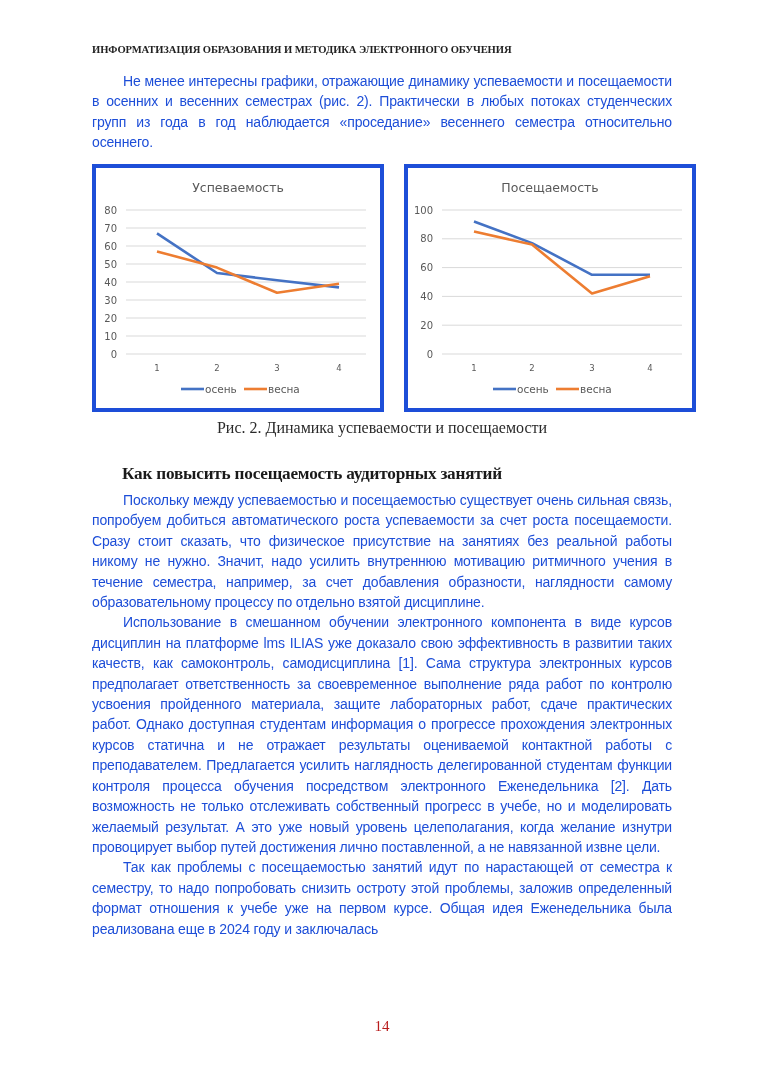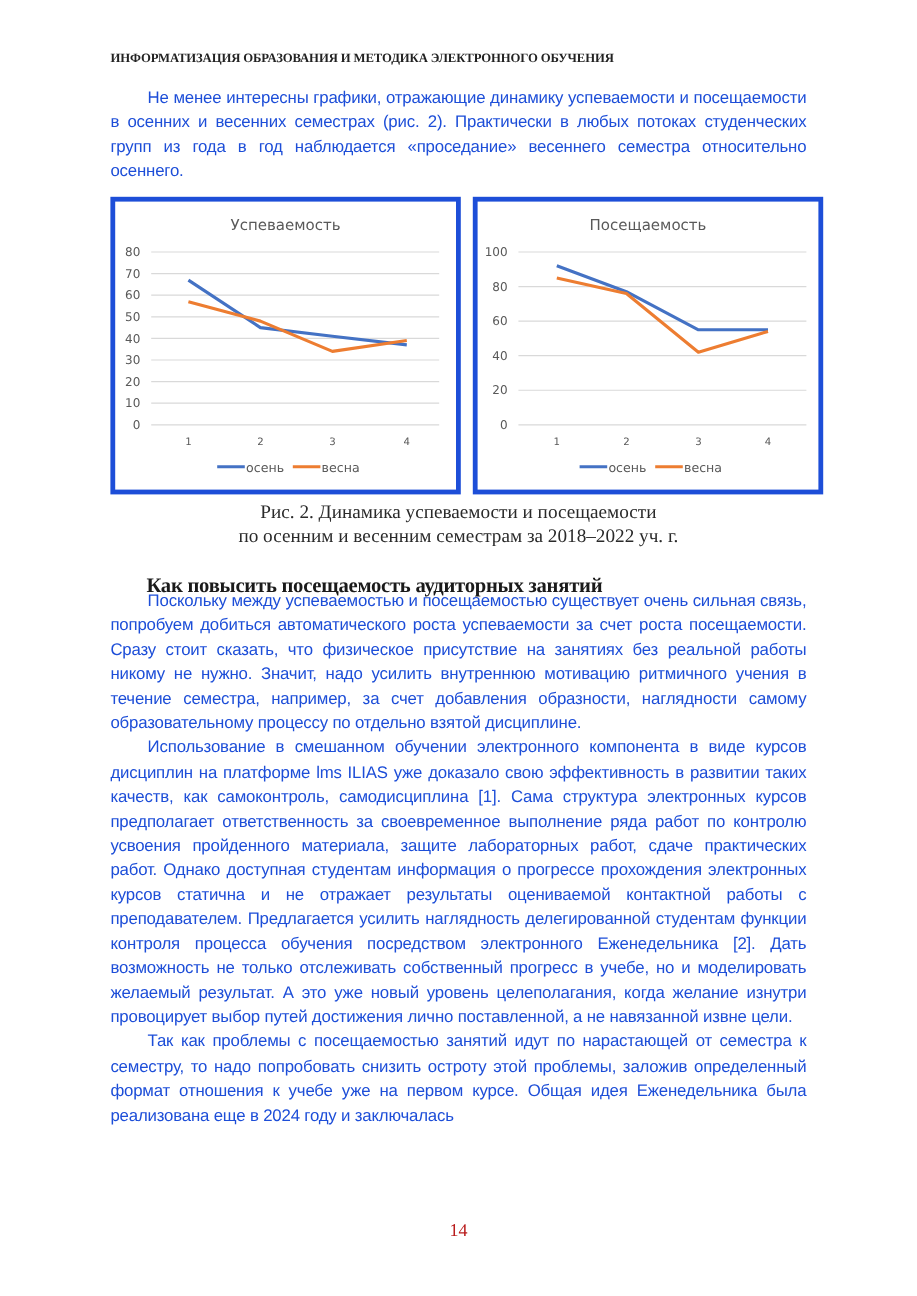--- a/index.html
+++ b/index.html
@@ -13,33 +13,33 @@
   .text {
     position: absolute; left: 92px; width: 580px;
     font-family: Liberation Sans, sans-serif; font-size: 14px;
     line-height: 20.4px; text-align: justify; color: #1d4ed8;
     letter-spacing: -0.15px;
   }
   .text p { margin: 0; text-indent: 31px; }
   .p1 { top: 71px; }
   .p2 { top: 490px; }
   .heading {
-    position: absolute; left: 122px; top: 478px;
+    position: absolute; left: 122px; top: 464px;
     font-family: "Liberation Serif", serif; font-weight: bold;
     font-size: 17.2px; color: #1a1a1a; letter-spacing: -0.2px;
   }
   .caption {
     position: absolute; left: 92px; top: 418px; width: 580px; text-align: center;
     font-family: Liberation Serif, serif; font-size: 16px; line-height: 19.5px; color: #2a2a2a;
   }
   .chart-box {
     position: absolute; top: 164px; height: 240px; border: 4px solid #1d4ed8; background: #fff;
   }
   .chart-left { left: 92px; width: 284px; }
-  .chart-right { left: 394px; width: 284px; }
+  .chart-right { left: 404px; width: 284px; }
   .chart-box svg { position: absolute; left: 0; top: 0; }
   .chart-title { font-family: "DejaVu Sans", sans-serif; font-size: 12.5px; fill: #595959; }
   .tick { font-family: "DejaVu Sans", sans-serif; font-size: 10px; fill: #595959; }
   .xtick { font-family: "DejaVu Sans", sans-serif; font-size: 8.5px; fill: #595959; }
   .legend { font-family: "DejaVu Sans", sans-serif; font-size: 10.5px; fill: #595959; }
   .page-number {
     position: absolute; left: 0; width: 764px; top: 1018px; text-align: center;
     font-family: "Liberation Serif", serif; font-size: 15px; color: #b91c1c;
   }
 </style>
@@ -110,21 +110,20 @@
         <polyline points="66,63.6 124,76.6 184,125.5 242,108.2" fill="none" stroke="#ed7d31" stroke-width="2.6" stroke-linejoin="round"></polyline>
         <line x1="85" x2="108" y1="221" y2="221" stroke="#4472c4" stroke-width="2.6"></line>
         <text x="109" y="225" class="legend">осень</text>
         <line x1="148" x2="171" y1="221" y2="221" stroke="#ed7d31" stroke-width="2.6"></line>
         <text x="172" y="225" class="legend">весна</text>
       </svg>
   </div>
 
   <div class="caption">
     <div>Рис. 2. Динамика успеваемости и посещаемости</div>
-    <div>по осенним и весенним семестрам за 2018–2022 уч. г.</div>
   </div>
 
   <div class="heading">Как повысить посещаемость аудиторных занятий</div>
 
   <div class="text p2">
     <p>Поскольку между успеваемостью и посещаемостью существует очень сильная связь, попробуем добиться автоматического роста успеваемости за счет роста посещаемости. Сразу стоит сказать, что физическое присутствие на занятиях без реальной работы никому не нужно. Значит, надо усилить внутреннюю мотивацию ритмичного учения в течение семестра, например, за счет добавления образности, наглядности самому образовательному процессу по отдельно взятой дисциплине.</p>
     <p>Использование в смешанном обучении электронного компонента в виде курсов дисциплин на платформе lms ILIAS уже доказало свою эффективность в развитии таких качеств, как самоконтроль, самодисциплина [1]. Сама структура электронных курсов предполагает ответственность за своевременное выполнение ряда работ по контролю усвоения пройденного материала, защите лабораторных работ, сдаче практических работ. Однако доступная студентам информация о прогрессе прохождения электронных курсов статична и не отражает результаты оцениваемой контактной работы с преподавателем. Предлагается усилить наглядность делегированной студентам функции контроля процесса обучения посредством электронного Еженедельника [2]. Дать возможность не только отслеживать собственный прогресс в учебе, но и моделировать желаемый результат. А это уже новый уровень целеполагания, когда желание изнутри провоцирует выбор путей достижения лично поставленной, а не навязанной извне цели.</p>
     <p>Так как проблемы с посещаемостью занятий идут по нарастающей от семестра к семестру, то надо попробовать снизить остроту этой проблемы, заложив определенный формат отношения к учебе уже на первом курсе. Общая идея Еженедельника была реализована еще в 2024 году и заключалась</p>
   </div>
 

